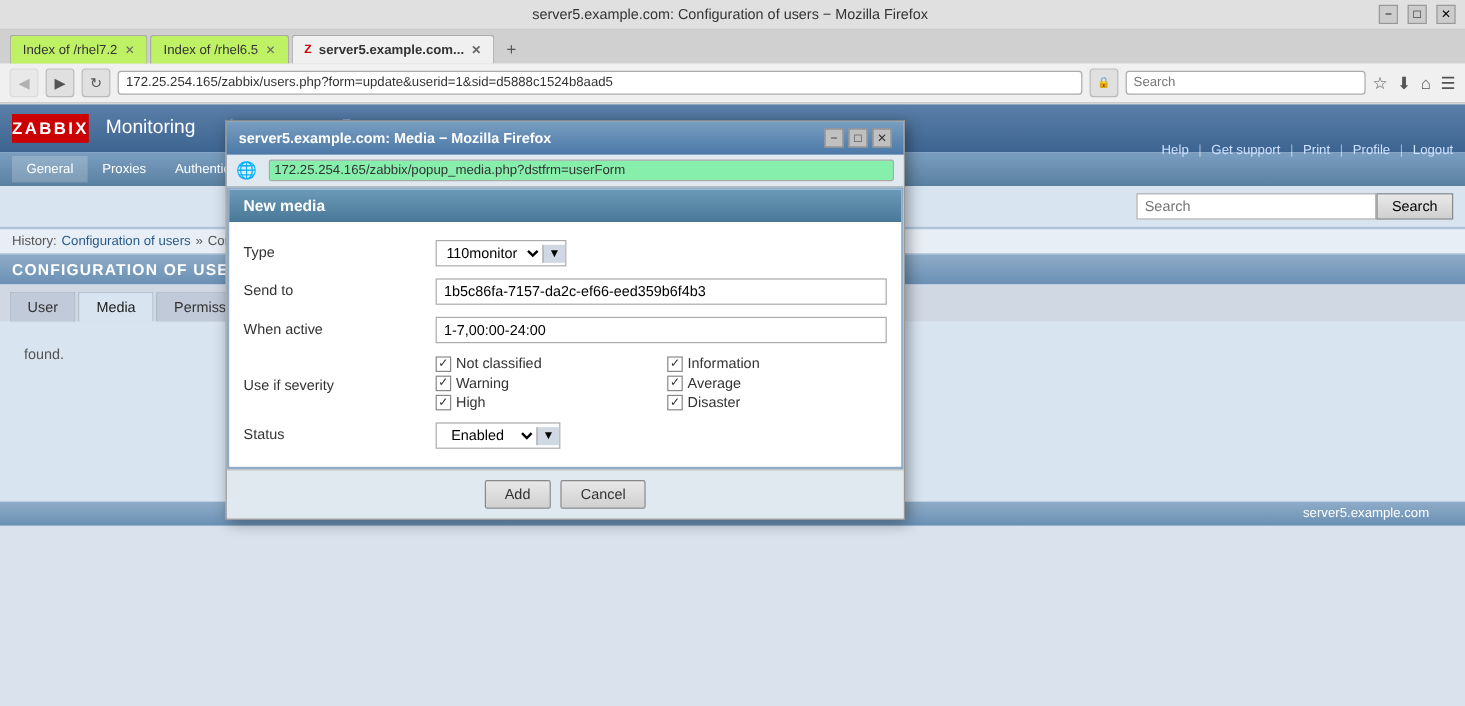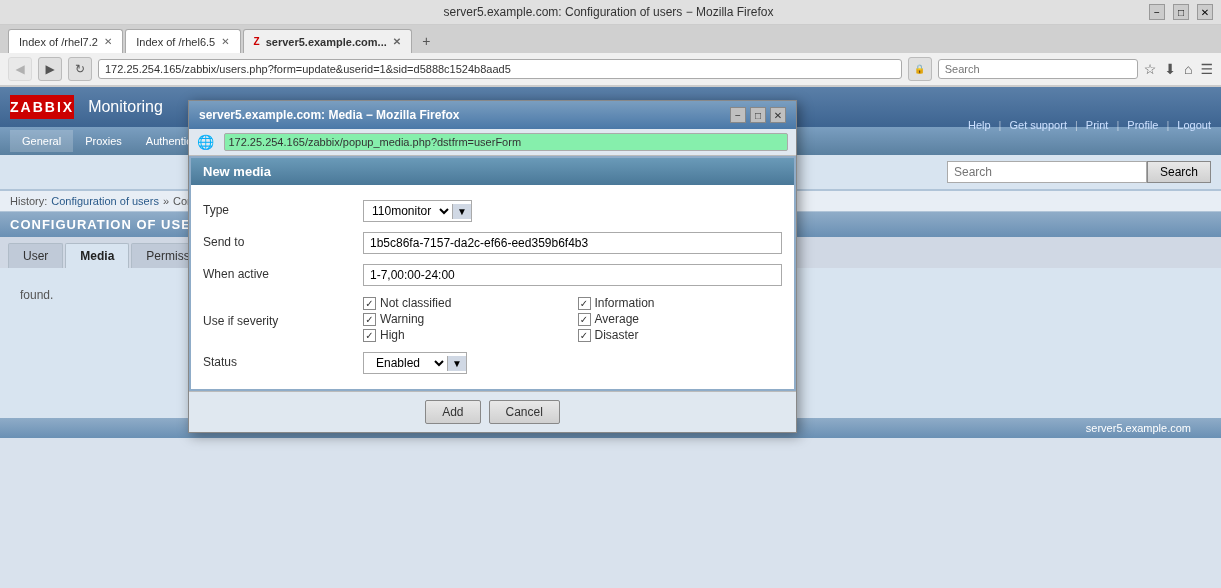--- a/index.html
+++ b/index.html
@@ -6,21 +6,21 @@
     body { font-family: Arial, sans-serif; font-size: 12px; background: #d9e2ed; overflow: hidden; }
 
     
     .browser-chrome { background: #e8e8e8; border-bottom: 1px solid #ccc; }
     .title-bar { background: #e0e0e0; padding: 4px 8px; display: flex; align-items: center; justify-content: space-between; border-bottom: 1px solid #ccc; }
     .title-bar-text { font-size: 12px; color: #333; flex: 1; text-align: center; }
     .title-bar-controls { display: flex; gap: 8px; }
     .title-bar-btn { width: 16px; height: 16px; background: #ccc; border: 1px solid #999; display: flex; align-items: center; justify-content: center; font-size: 10px; cursor: pointer; }
 
     .tabs-bar { background: #d0d0d0; display: flex; align-items: stretch; padding: 4px 8px 0 8px; gap: 2px; }
-    .tab { background: #ffffff; border: 1px solid #aaa; border-bottom: none; padding: 4px 10px; font-size: 11px; color: #333; display: flex; align-items: center; gap: 6px; cursor: pointer; border-radius: 3px 3px 0 0; max-width: 170px; }
+    .tab { background: #bef264; border: 1px solid #aaa; border-bottom: none; padding: 4px 10px; font-size: 11px; color: #333; display: flex; align-items: center; gap: 6px; cursor: pointer; border-radius: 3px 3px 0 0; max-width: 170px; }
     .tab.active { background: #f0f0f0; font-weight: bold; }
     .tab-close { font-size: 10px; color: #666; cursor: pointer; }
     .tab-new { background: none; border: none; padding: 4px 8px; font-size: 14px; cursor: pointer; color: #555; }
 
     .nav-bar { background: #f0f0f0; border-bottom: 1px solid #ccc; padding: 4px 8px; display: flex; align-items: center; gap: 6px; }
     .nav-btn { background: #e0e0e0; border: 1px solid #bbb; border-radius: 3px; width: 24px; height: 24px; display: flex; align-items: center; justify-content: center; cursor: pointer; font-size: 12px; color: #555; }
     .nav-btn.disabled { opacity: 0.4; }
     .address-bar { flex: 1; border: 1px solid #aaa; border-radius: 3px; padding: 3px 6px; font-size: 11px; color: #333; background: white; }
     .search-bar { border: 1px solid #aaa; border-radius: 3px; padding: 3px 6px; font-size: 11px; width: 200px; background: white; }
     .nav-icons { display: flex; gap: 8px; align-items: center; }
@@ -38,31 +38,31 @@
     .submenu-item { color: white; font-size: 11px; padding: 5px 12px; cursor: pointer; }
     .submenu-item.active { background: rgba(255,255,255,0.2); }
 
     .breadcrumb { background: #e8eef5; border-top: 1px solid #b0c4d8; border-bottom: 1px solid #b0c4d8; padding: 4px 10px; font-size: 11px; color: #555; display: flex; gap: 4px; align-items: center; }
     .breadcrumb a { color: #2a5a8a; text-decoration: none; }
 
     .config-header { background: linear-gradient(to bottom, #8facc8, #6a90b4); padding: 5px 10px; font-size: 13px; font-weight: bold; color: white; text-transform: uppercase; letter-spacing: 1px; }
 
     .user-tabs { background: #d0d8e4; display: flex; padding: 6px 8px 0 8px; gap: 2px; }
     .user-tab { padding: 5px 14px; font-size: 12px; cursor: pointer; border: 1px solid #b0bcc8; border-bottom: none; background: #c0cad8; color: #333; border-radius: 2px 2px 0 0; }
-    .user-tab.active { background: #d8e4f0; color: #222; font-weight: bold; }
+    .user-tab.active { background: #d8e4f0; color: #222; font-weight: normal; }
 
     .content-area { background: #d8e4f0; padding: 10px; min-height: 150px; }
     .no-data { font-size: 12px; color: #555; padding: 10px; }
 
     .bottom-bar { background: linear-gradient(to bottom, #8facc8, #6a90b4); padding: 4px 10px; display: flex; justify-content: flex-end; }
     .connected-text { font-size: 11px; color: white; }
 
     
     .modal-overlay { position: absolute; top: 0; left: 0; width: 100%; height: 100%; pointer-events: none; }
-    .modal-window { position: absolute; top: 100px; left: 188px; width: 609px; background: #f0f0f0; border: 1px solid #888; box-shadow: 3px 3px 12px rgba(0,0,0,0.4); pointer-events: all; }
+    .modal-window { position: absolute; top: 100px; left: 188px; width: 566px; background: #f0f0f0; border: 1px solid #888; box-shadow: 3px 3px 12px rgba(0,0,0,0.4); pointer-events: all; }
     .modal-titlebar { background: linear-gradient(to bottom, #7a9ec0, #4a78a8); padding: 6px 10px; display: flex; align-items: center; justify-content: space-between; }
     .modal-title { color: white; font-size: 12px; font-weight: bold; }
     .modal-controls { display: flex; gap: 4px; }
     .modal-btn { width: 16px; height: 16px; background: #c0c0c0; border: 1px solid #888; display: flex; align-items: center; justify-content: center; font-size: 10px; cursor: pointer; color: #333; }
 
     .modal-nav { background: #e0e8f0; border-bottom: 1px solid #bbb; padding: 4px 8px; display: flex; align-items: center; gap: 6px; }
     .modal-address { flex: 1; border: 1px solid #aaa; border-radius: 2px; padding: 2px 3px; font-size: 11px; background: #86efac; color: #333; }
     .modal-globe { color: #888; font-size: 14px; margin-right: 4px; }
 
     .modal-body { background: white; border: 2px solid #8facc8; }

